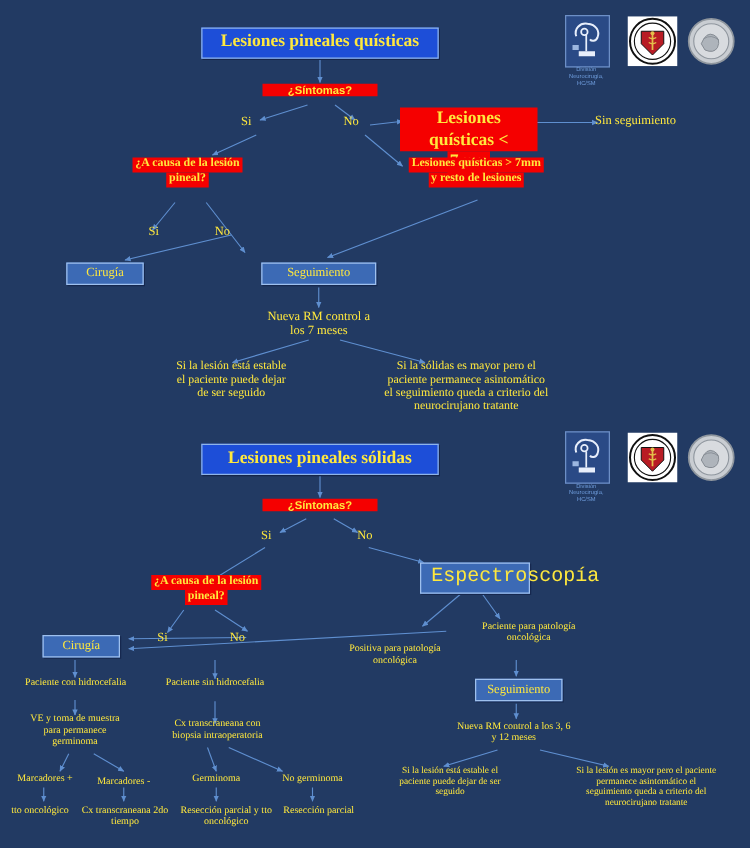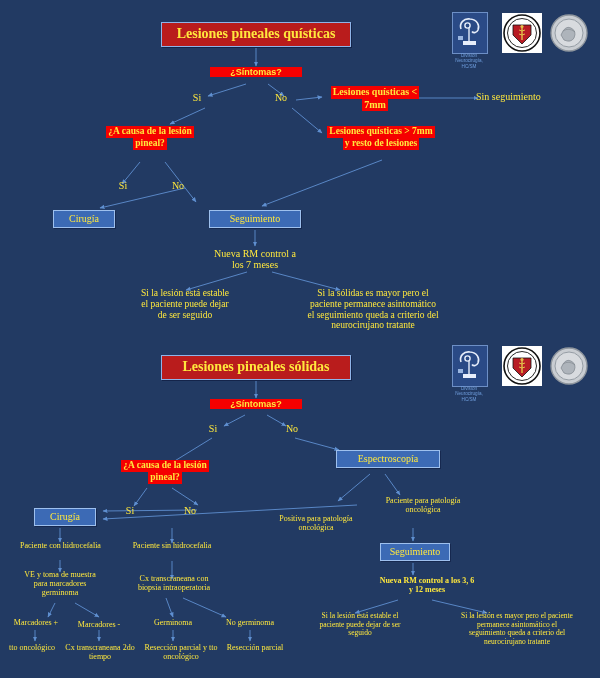--- a/index.html
+++ b/index.html
@@ -23,21 +23,21 @@
   }
   .node {
     position: absolute;
     box-sizing: border-box;
     text-align: center;
     color: #ffe83d;
     line-height: 1.12;
   }
   
   .boxtitle {
-    background: #b91c1c;
+    background: #1d4ed8;
     border: 1px solid #8fb4e8;
     color: #ffe83d;
     font-family: "Liberation Serif", serif;
     font-weight: 700;
     padding: 3px 10px 4px 10px;
     box-shadow: 1px 1px 0 #14244a;
   }
   .boxproc {
     background: #3c6ab5;
     border: 1px solid #9ec0ee;
@@ -161,21 +161,21 @@
     <span class="redbox-sans">¿Síntomas?</span>
   </div>
 
   <div class="yn" style="left:182px; top:92px; width:30px; font-size:10px;">
     <span>Si</span>
   </div>
   <div class="yn" style="left:266px; top:92px; width:30px; font-size:10px;">
     <span>No</span>
   </div>
 
-  <div class="redwrap" style="left:320px; top:86px; width:110px; font-size:10px; line-height:1.25;">
+  <div class="redwrap" style="left:320px; top:86px; width:110px; font-size:14px; line-height:1.25;">
     <span class="redbox">Lesiones quísticas &lt;</span><br>
     <span class="redbox">7mm</span>
   </div>
 
   <div class="plain" style="left:476px; top:91px; width:110px; font-size:10px; text-align:left;">
     <span>Sin seguimiento</span>
   </div>
 
   <div class="redwrap" style="left:318px; top:126px; width:126px; font-size:9.5px; line-height:1.25;">
     <span class="redbox">Lesiones quísticas &gt; 7mm</span><br>
@@ -233,21 +233,21 @@
   </div>
   <div class="yn" style="left:277px; top:423px; width:30px; font-size:10px;">
     <span>No</span>
   </div>
 
   <div class="redwrap" style="left:105px; top:460px; width:120px; font-size:9.5px; line-height:1.25;">
     <span class="redbox">¿A causa de la lesión</span><br>
     <span class="redbox">pineal?</span>
   </div>
 
-  <div class="node boxproc" style="left:336px; top:450px; width:104px; font-size:10px;">
+  <div class="node boxproc" style="left:336px; top:450px; width:88px; font-size:16px;font-family:Liberation Mono, monospace;">
     <span>Espectroscopía</span>
   </div>
 
   <div class="yn" style="left:115px; top:505px; width:30px; font-size:10px;">
     <span>Si</span>
   </div>
   <div class="yn" style="left:175px; top:505px; width:30px; font-size:10px;">
     <span>No</span>
   </div>
 
@@ -262,21 +262,21 @@
 
   <div class="plain" style="left:368px; top:496px; width:110px; font-size:8px;">
     <span>Paciente para patología</span><br>
     <span>oncológica</span>
   </div>
 
   <div class="node boxproc" style="left:380px; top:543px; width:70px; font-size:10px;">
     <span>Seguimiento</span>
   </div>
 
-  <div class="plain" style="left:368px; top:576px; width:118px; font-size:8px;font-weight:bold;">
+  <div class="plain" style="left:352px; top:576px; width:118px; font-size:8px;">
     <span>Nueva RM control a los  3, 6</span><br>
     <span>y 12 meses</span>
   </div>
 
   <div class="plain" style="left:308px; top:612px; width:104px; font-size:7.5px;">
     <span>Si la lesión está estable el</span><br>
     <span>paciente puede dejar de ser</span><br>
     <span>seguido</span>
   </div>
 
@@ -289,21 +289,21 @@
 
   <div class="plain" style="left:8px; top:541px; width:105px; font-size:8px;">
     <span>Paciente con hidrocefalia</span>
   </div>
   <div class="plain" style="left:118px; top:541px; width:108px; font-size:8px;">
     <span>Paciente sin hidrocefalia</span>
   </div>
 
   <div class="plain" style="left:8px; top:570px; width:104px; font-size:8px;">
     <span>VE y toma de muestra</span><br>
-    <span>para marcadores</span><br>
+    <span>para permanece</span><br>
     <span>germinoma</span>
   </div>
 
   <div class="plain" style="left:124px; top:574px; width:100px; font-size:8px;">
     <span>Cx transcraneana con</span><br>
     <span>biopsia intraoperatoria</span>
   </div>
 
   <div class="plain" style="left:7px; top:618px; width:58px; font-size:8px;">
     <span>Marcadores +</span>

